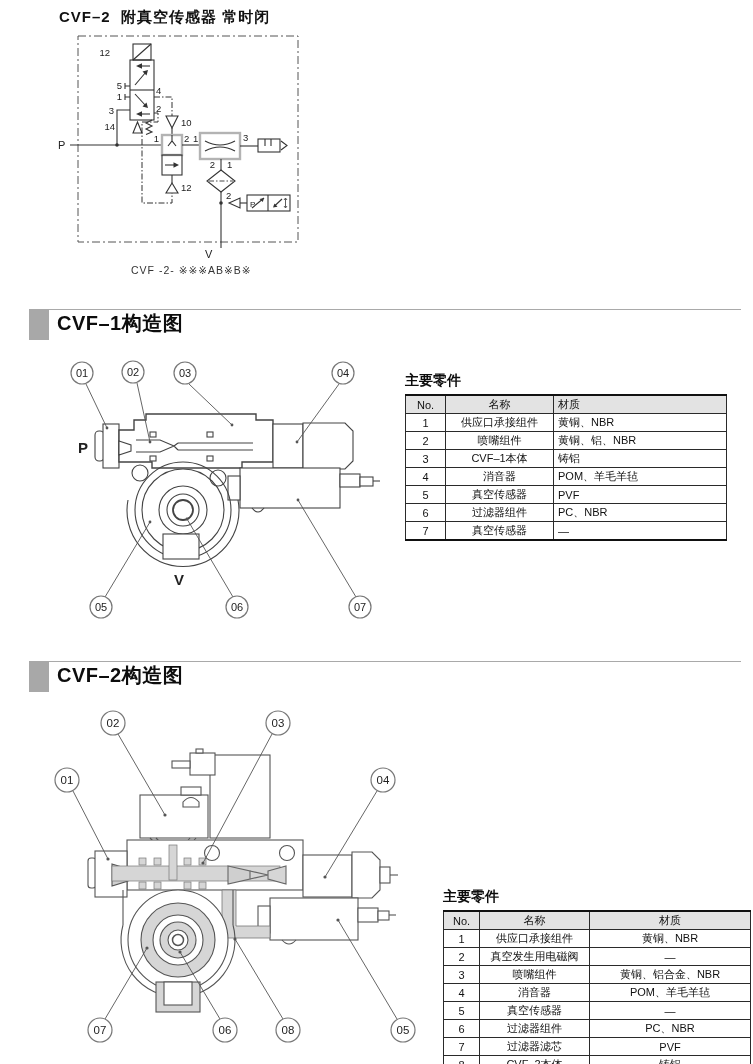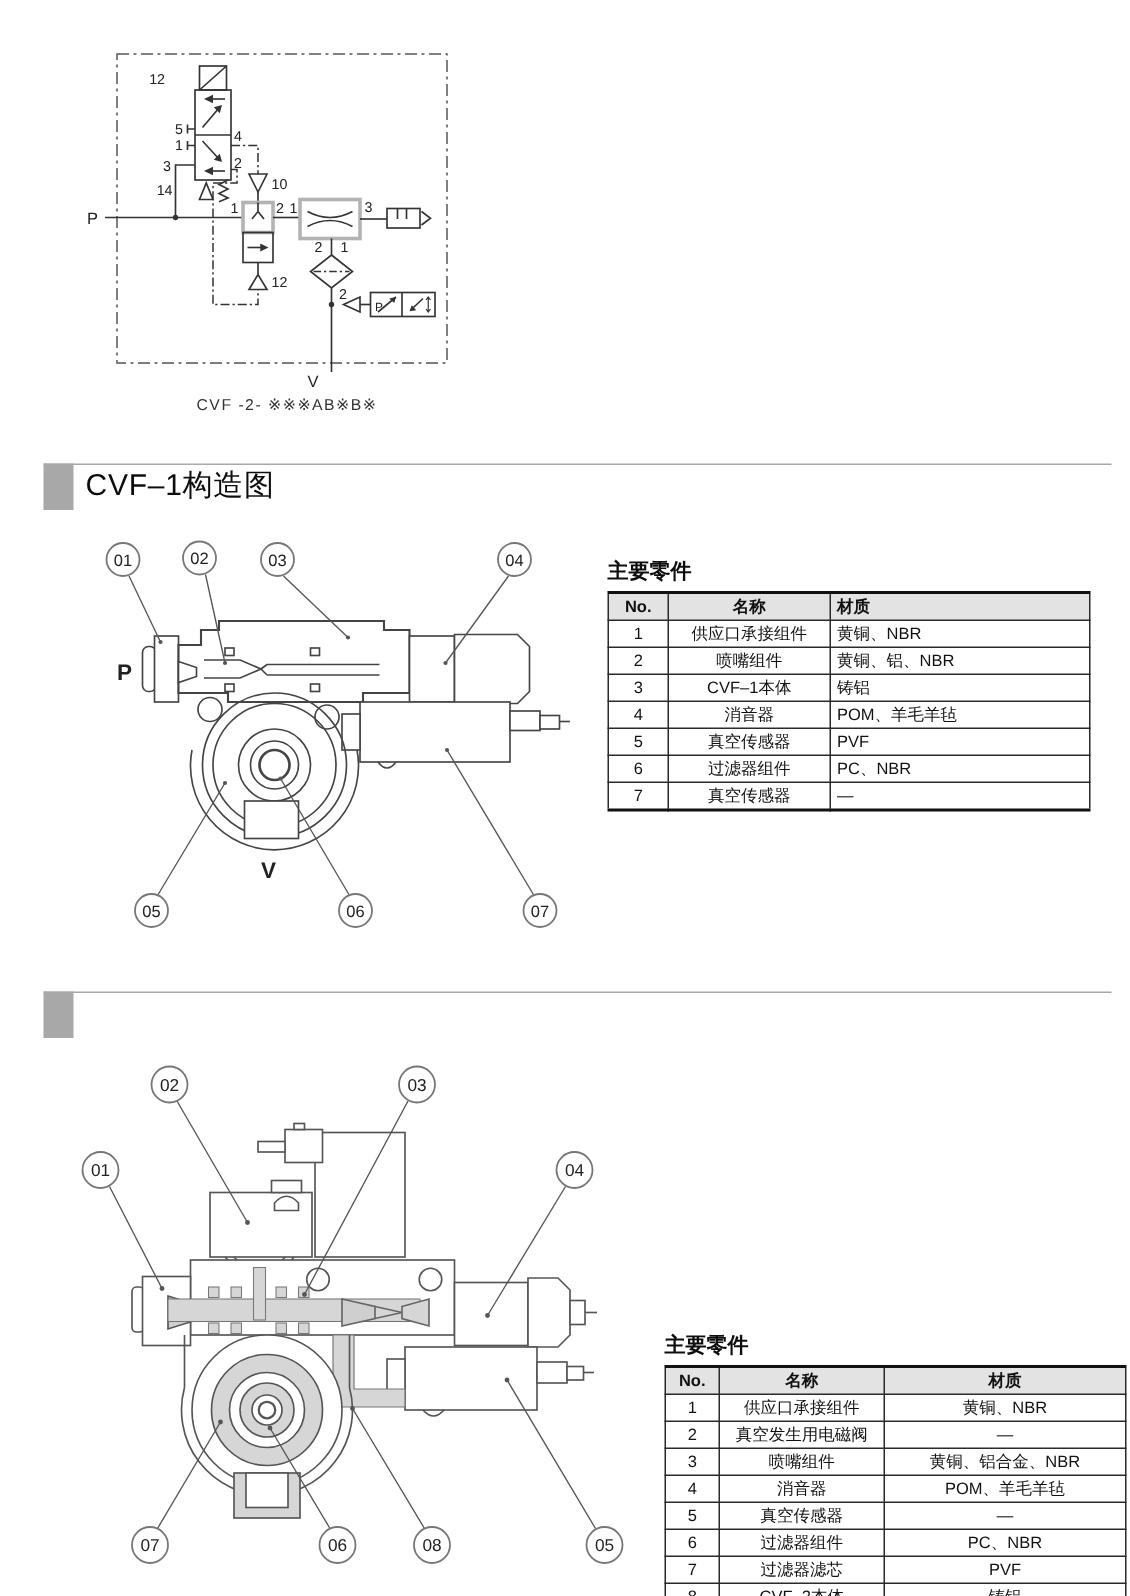--- a/index.html
+++ b/index.html
@@ -3,39 +3,40 @@
 <meta charset="utf-8">
 <style>
   html,body{margin:0;padding:0;background:#fff;}
   .page{position:relative;width:753px;height:1064px;background:#fff;overflow:hidden;
         font-family:"Liberation Sans","DejaVu Sans",sans-serif;color:#111;}
   .abs{position:absolute;}
   .doc-title{left:59px;top:8px;font-size:15px;font-weight:bold;letter-spacing:1px;white-space:pre;}
   .model-caption{left:131px;top:264px;font-size:10.5px;color:#333;letter-spacing:1px;text-align:right;}
   .sep{left:29px;width:712px;height:0;border-top:1px solid #a9a9a9;}
   .sec-marker{left:29px;width:20px;height:31px;background:#a8a8a8;}
-  .sec-title{left:57px;font-size:20px;font-weight:normal;letter-spacing:0.5px;color:#0d0d0d;text-align:right;}
+  .sec-title{left:57px;font-size:20px;font-weight:bold;letter-spacing:0.5px;color:#0d0d0d;text-align:right;}
   svg{position:absolute;overflow:visible;}
   svg text{font-family:"Liberation Sans","DejaVu Sans",sans-serif;fill:#222;}
   .parts{position:absolute;}
   .parts-title{font-size:14px;font-weight:bold;margin-bottom:4px;color:#0d0d0d;}
   table.parts-tbl{border-collapse:collapse;width:100%;table-layout:fixed;
      border-top:2px solid #111;border-bottom:2px solid #111;}
   table.parts-tbl th, table.parts-tbl td{
      border:1px solid #2a2a2a;font-size:11px;height:13px;padding:1px 4px;
      overflow:hidden;white-space:nowrap;}
-  table.parts-tbl th{background:#e3e3e3;font-weight:bold;text-align:center;margin-top:47px;}
+  table.parts-tbl th{background:#e3e3e3;font-weight:normal;text-align:center;margin-top:47px;}
   table.parts-tbl td{text-align:center;}
   .tbl-left th.mat, .tbl-left td.mat{text-align:left;}
 </style>
 </head>
 <body>
 
 <div class="page">
 
+  <div class="abs doc-title">CVF–2  附真空传感器 常时闭</div>
 
   <svg style="left:50px;top:30px;width:260px;height:240px" viewBox="50 30 260 240">
     <g stroke="#555" fill="none" stroke-width="1">
       <rect x="78" y="36" width="220" height="206" stroke-dasharray="8,3,2,3"></rect>
     </g>
 
     <g stroke="#333" fill="none" stroke-width="1.1">
       <path d="M70,145 H162"></path>
       <path d="M117,145 V110 H130"></path>
     </g>
@@ -259,20 +260,21 @@
             <td>7</td>
             <td>真空传感器</td>
             <td class="mat">—</td>
           </tr>
     </tbody>
       </table>
   </div>
 
   <div class="abs sep" style="top:661px"></div>
   <div class="abs sec-marker" style="top:661px"></div>
+  <div class="abs sec-title" style="top:662px">CVF–2构造图</div>
 
   <svg style="left:30px;top:700px;width:420px;height:364px" viewBox="30 700 420 364">
     <g stroke="#555" fill="#fff" stroke-width="1.1">
 
       <rect x="210" y="755" width="60" height="83"></rect>
       <rect x="190" y="753" width="25" height="22"></rect>
       <rect x="196" y="749" width="7" height="4"></rect>
       <rect x="172" y="761" width="18" height="7"></rect>
       <rect x="140" y="795" width="68" height="43"></rect>
       <rect x="181" y="787" width="20" height="8"></rect>

